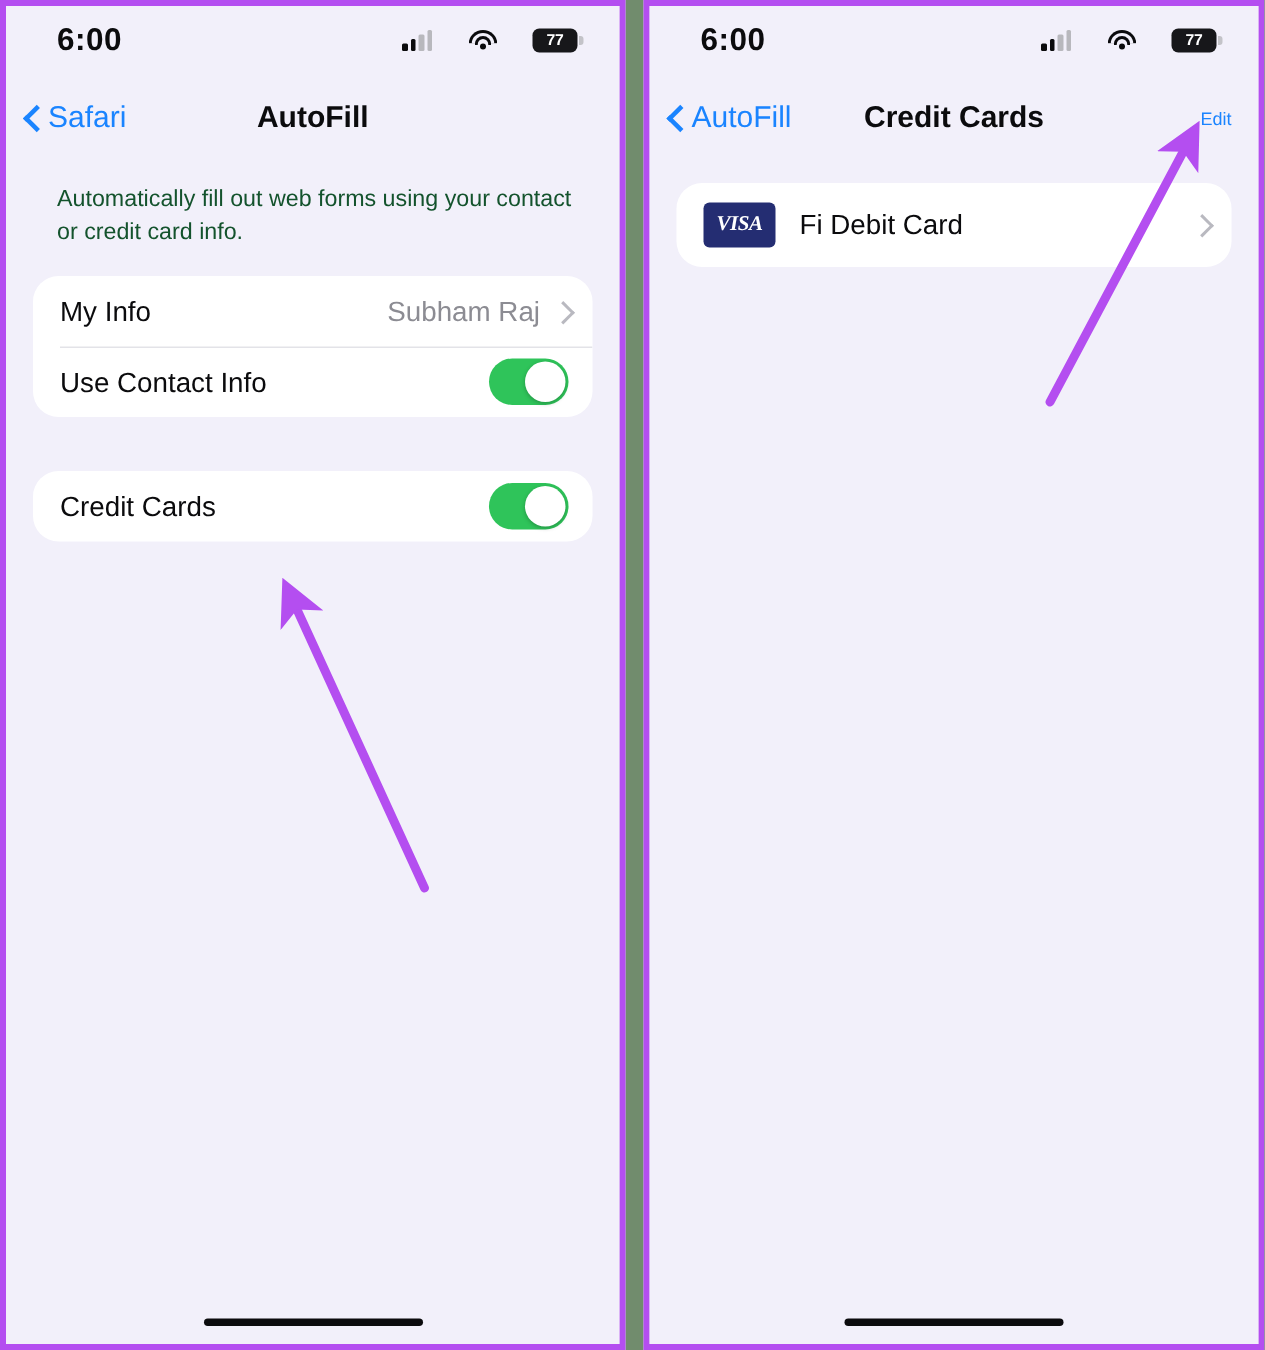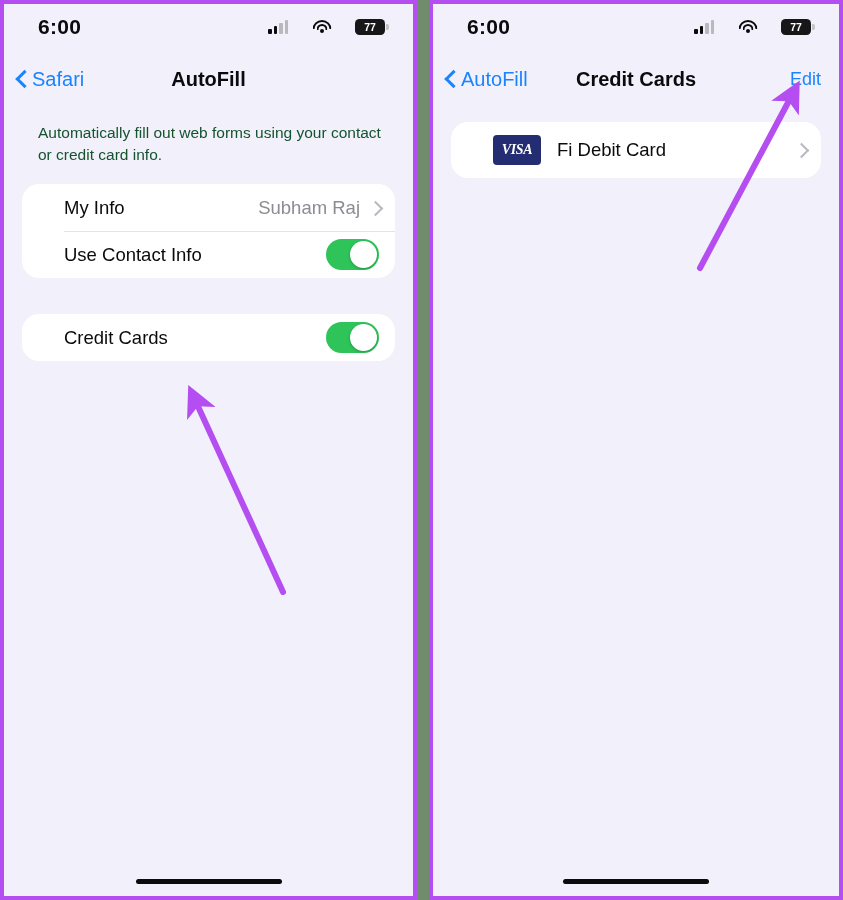--- a/index.html
+++ b/index.html
@@ -77,32 +77,32 @@
     width:10px; height:10px;
     border-left:3px solid #1a84ff; border-bottom:3px solid #1a84ff;
     transform:rotate(45deg);
   }
   .nav-title {
     position:absolute; left:0; right:0; top:50%; transform:translateY(-50%);
     text-align:center; font-size:20px; font-weight:bold; color:#0b0b0d;
   }
   .nav-action {
     position:absolute; right:18px; top:50%; transform:translateY(-50%);
-    color:#1a84ff; font-size:18px;
+    color:#1a84ff; font-size:12px;
   }
 
   
   .group-desc {
     position:absolute; left:34px; right:30px; top:118px;
     font-size:15.5px; line-height:22px; color:#14532d;
   }
 
   
   .group {
-    position:absolute; background:#ffffff; border-radius:17px; overflow:hidden;padding-left:24px;
+    position:absolute; background:#ffffff; border-radius:17px; overflow:hidden;
   }
   .row {
     position:relative; display:flex; align-items:center;
     height:47px; padding:0 16px 0 18px;
   }
   .row + .row::before {
     content:''; position:absolute; left:18px; right:0; top:0; height:1px; background:#e3e3e8;
   }
   .row .label { font-size:18.5px; color:#0b0b0d; flex:1; }
   .row .label.link { color:#1a84ff; }

